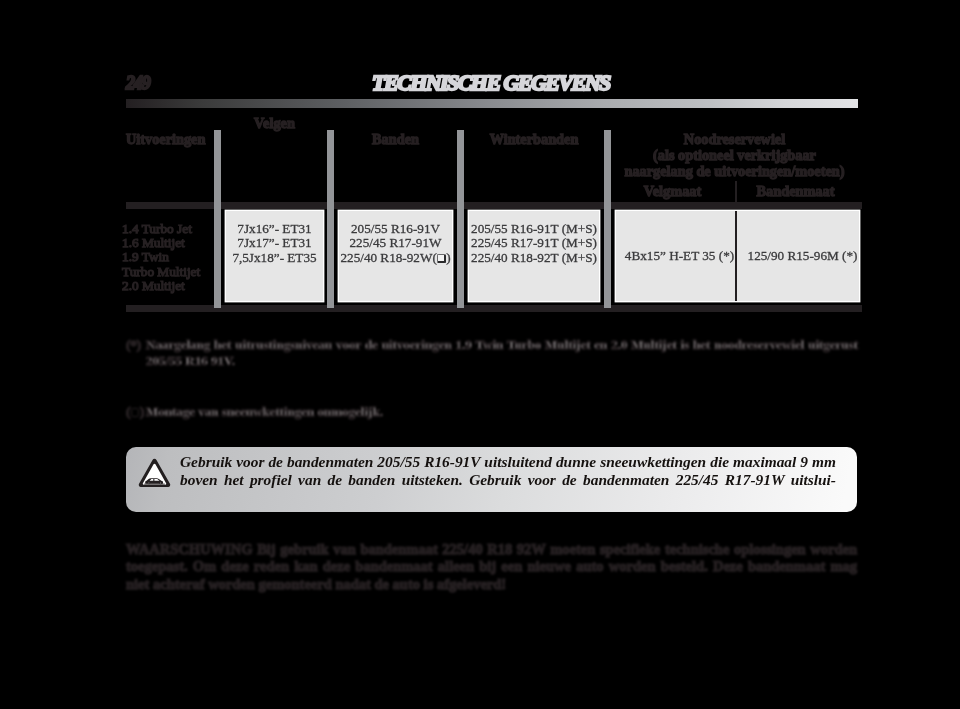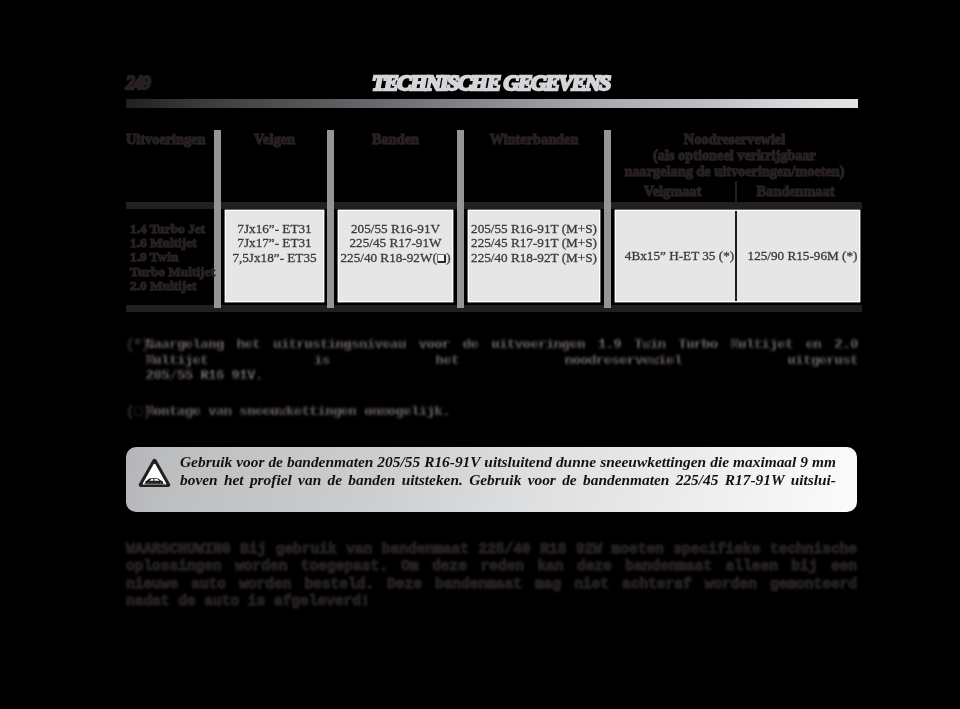--- a/index.html
+++ b/index.html
@@ -1,21 +1,21 @@
 <!DOCTYPE html>
 <html><head>
 <meta charset="utf-8">
 <title>Technische gegevens</title>
 <style>
   html,body{margin:0;padding:0;background:#000;width:960px;height:709px;overflow:hidden;}
   body{font-family:"Liberation Serif",serif;color:#231f21;}
   .page{position:relative;width:960px;height:669px;background:#000;overflow:hidden;}
   .scan{position:absolute;left:0;top:0;width:960px;height:709px;}
   .b1{filter:blur(0.62px);}
-  .b2{filter:blur(0.95px);font-family:Liberation Mono, monospace;}
+  .b2{filter:blur(0.95px);}
   .b3{filter:blur(0.55px);}
 
   
   .pageno{position:absolute;left:126px;top:72.5px;font-weight:bold;font-style:italic;font-size:19.5px;
           letter-spacing:-1.2px;color:#262022;line-height:1;-webkit-text-stroke:2.3px #262022;
           transform:scaleX(0.92);transform-origin:left top;white-space:nowrap;}
   .chapter{position:absolute;left:372px;top:71.5px;font-weight:bold;font-style:italic;font-size:22px;
            letter-spacing:-1.55px;color:#d6d6da;line-height:1;-webkit-text-stroke:2.3px #d6d6da;
            transform:scaleX(1.0);transform-origin:left top;white-space:nowrap;}
   .hdrrule{position:absolute;left:126px;top:99px;width:732px;height:9px;
@@ -81,36 +81,36 @@
     <div class="vbar" style="left:457px;top:130px;height:79px"></div>
     <div class="vbar" style="left:604px;top:130px;height:79px"></div>
     <div class="vdiv" style="left:735px;top:181px;height:21px"></div>
 
     <div class="vbar" style="left:214px;top:209px;height:99px"></div>
     <div class="vbar" style="left:327px;top:209px;height:99px"></div>
     <div class="vbar" style="left:457px;top:209px;height:99px"></div>
     <div class="vbar" style="left:604px;top:209px;height:99px"></div>
 
     <div class="hdrtext" style="left:126px;top:132px">Uitvoeringen</div>
-    <div class="hdrtext" style="left:226px;top:132px;width:97px;text-align:center">Velgen</div>
+    <div class="hdrtext" style="left:226px;top:116px;width:97px;text-align:center">Velgen</div>
     <div class="hdrtext" style="left:339px;top:132px;width:113px;text-align:center">Banden</div>
     <div class="hdrtext" style="left:469px;top:132px;width:130px;text-align:center">Winterbanden</div>
     <div class="hdrtext" style="left:613px;top:132px;width:243px;text-align:center">Noodreservewiel</div>
     <div class="hdrtext" style="left:613px;top:148px;width:243px;text-align:center">(als optioneel verkrijgbaar</div>
     <div class="hdrtext" style="left:613px;top:164px;width:243px;text-align:center">naargelang de uitvoeringen/moeten)</div>
     <div class="hdrtext" style="left:613px;top:184px;width:119px;text-align:center">Velgmaat</div>
     <div class="hdrtext" style="left:735px;top:184px;width:121px;text-align:center">Bandenmaat</div>
 
     <div class="cell" style="left:226px;top:211px;width:97px;height:90px"></div>
     <div class="cell" style="left:339px;top:211px;width:113px;height:90px"></div>
     <div class="cell" style="left:469px;top:211px;width:130px;height:90px"></div>
     <div class="cell" style="left:616px;top:211px;width:243px;height:90px"></div>
     <div class="vdiv" style="left:735px;top:211px;height:90px"></div>
 
-    <div class="celltext" style="left:130px;top:221.5px;text-align:left;font-weight:bold;font-size:13.3px;line-height:14.35px;color:#262022;-webkit-text-stroke:1.25px #262022">1.4 Turbo Jet<br>1.6 Multijet<br>1.9 Twin<br>Turbo Multijet<br>2.0 Multijet</div>
+    <div class="celltext" style="left:122px;top:221.5px;text-align:left;font-weight:normal;font-size:13.3px;line-height:14.35px;color:#262022;-webkit-text-stroke:1.25px #262022">1.4 Turbo Jet<br>1.6 Multijet<br>1.9 Twin<br>Turbo Multijet<br>2.0 Multijet</div>
     <div class="celltext" style="left:226px;top:221.5px;width:97px">7Jx16”- ET31<br>7Jx17”- ET31<br>7,5Jx18”- ET35</div>
     <div class="celltext" style="left:339px;top:221.5px;width:113px">
       <span>205/55 R16-91V</span><br>
       <span>225/45 R17-91W</span><br>
       <span>225/40 R18-92W(</span><span class="sq"></span><span>)</span>
     </div>
     <div class="celltext" style="left:469px;top:221.5px;width:130px">205/55 R16-91T (M+S)<br>225/45 R17-91T (M+S)<br>225/40 R18-92T (M+S)</div>
     <div class="celltext" style="left:620px;top:248.5px;width:119px">4Bx15” H-ET 35 (*)</div>
     <div class="celltext" style="left:742px;top:248.5px;width:121px">125/90 R15-96M (*)</div>
   </div>

